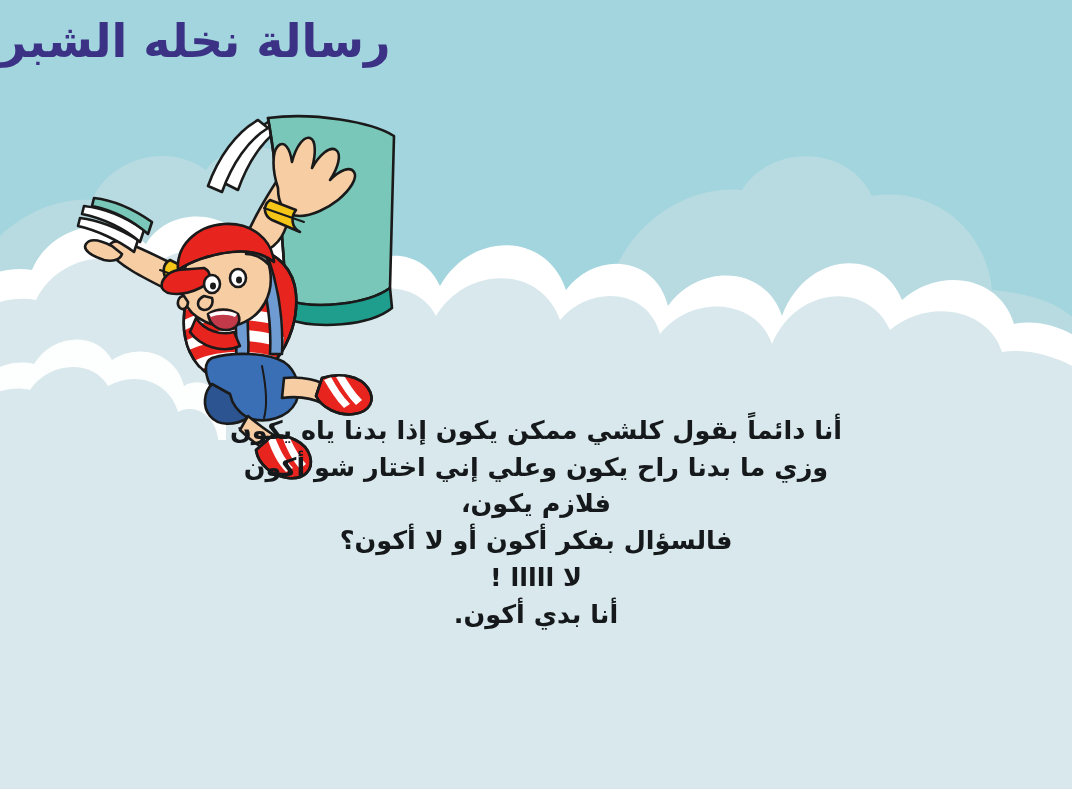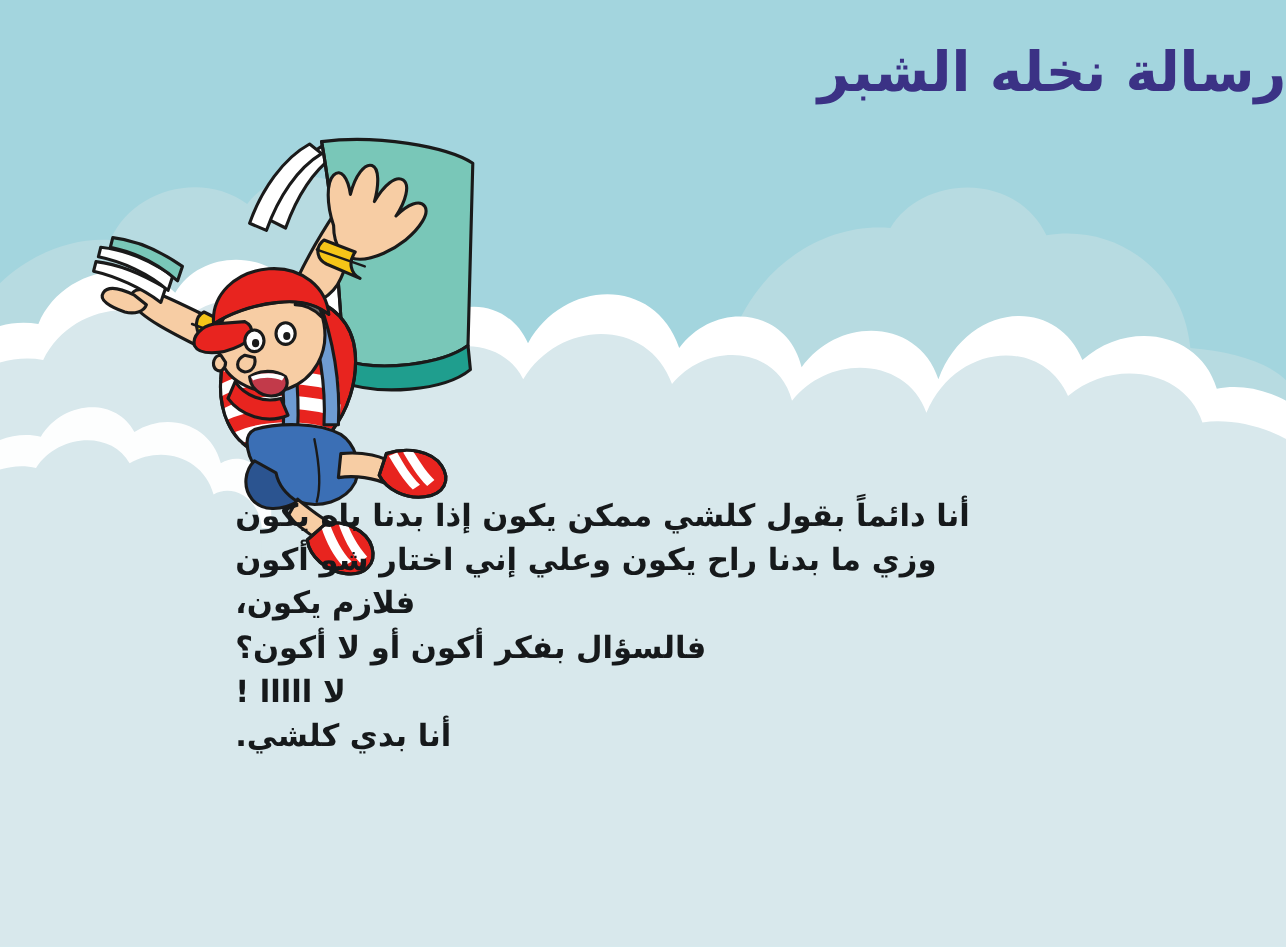--- a/index.html
+++ b/index.html
@@ -20,40 +20,39 @@
   
   .layer { position: absolute; left: 0; top: 0; width: 100%; height: 100%; }
   .layer svg { display: block; width: 100%; height: 100%; }
 
   
   #title {
     position: absolute;
     top: 14px;
     left: 0;
     width: 100%;
-    text-align: right;
+    text-align: left;
     font-size: 46px;
     font-weight: bold;
     letter-spacing: 0.5px;
     color: #3b3285;
     line-height: 1.18;
     direction: rtl;
     white-space: nowrap;
     z-index: 30;
-    margin-top: 19px;
   }
 
   
   #body-text {
     position: absolute;
     top: 412px;
     left: 50%;
     transform: translateX(-50%);
     width: 680px;
-    text-align: left;
+    text-align: center;
     direction: rtl;
     z-index: 30;
     color: #16191b;
     font-size: 25.5px;
     font-weight: bold;
     line-height: 1.44;
   }
   #body-text .line { white-space: nowrap; }
 
   
@@ -308,16 +307,16 @@
       </g>
     </svg>
   </div>
 
   <div id="body-text">
     <div class="line">أنا دائماً بقول كلشي ممكن يكون إذا بدنا ياه يكون</div>
     <div class="line">وزي ما بدنا راح يكون وعلي إني اختار شو أكون</div>
     <div class="line">فلازم يكون،</div>
     <div class="line">فالسؤال بفكر أكون أو لا أكون؟</div>
     <div class="line">لا ااااا !</div>
-    <div class="line">أنا بدي كلشي.</div>
+    <div class="line">أنا بدي أكون.</div>
   </div>
 
 </div>
 
 </body></html>

